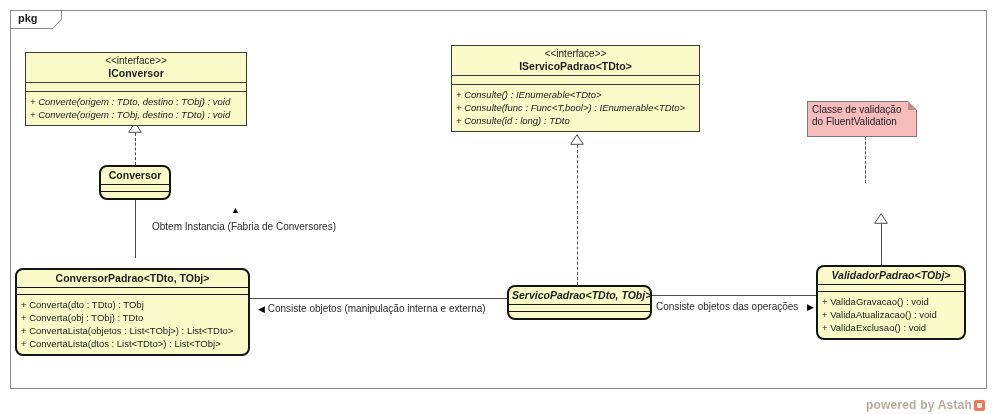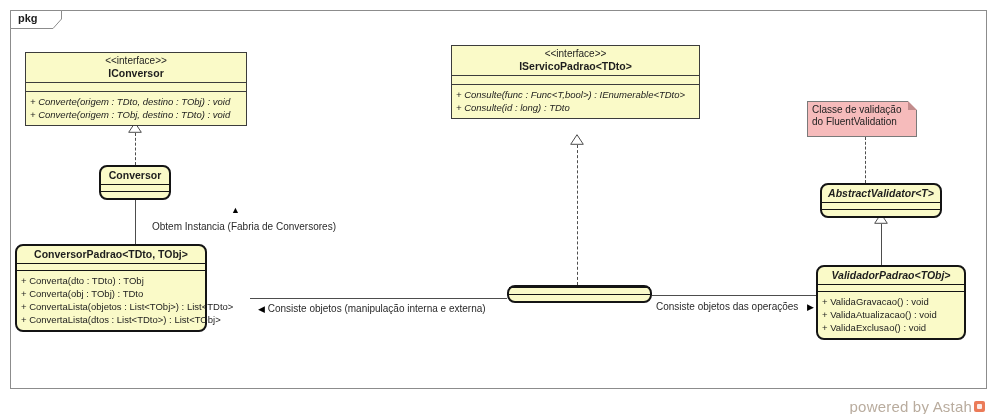--- a/index.html
+++ b/index.html
@@ -43,21 +43,21 @@
 
   .vline{position:absolute;width:0;border-left:1px solid var(--connector);}
   .hline{position:absolute;height:0;border-top:1px solid var(--connector);}
   .dashed{border-left-style:dashed;}
   .arrowhead{position:absolute;width:14px;height:11px;}
 
   .free-label{position:absolute;font-size:10px;color:#2a2a2a;white-space:nowrap;}
   .dir-icon{font-size:9px;color:#000;}
 
   .footer{position:absolute;right:14px;top:398px;display:flex;align-items:center;gap:2px;}
-  .footer-text{font-size:15px;font-weight:normal;color:var(--footer-text);letter-spacing:0.2px;margin-left:24px;}
+  .footer-text{font-size:12px;font-weight:bold;color:var(--footer-text);letter-spacing:0.2px;margin-left:24px;}
   .footer-logo{width:11px;height:11px;background:var(--footer-logo);border-radius:2px;
                position:relative;opacity:.85;}
   .footer-logo::after{content:"";position:absolute;left:3px;top:3px;width:5px;height:5px;
                background:#fff;border-radius:1px;opacity:.85;}
 </style>
 </head>
 <body>
 
 <div id="canvas">
 
@@ -103,61 +103,58 @@
   </div>
 
   <div class="uml-class thick" style="left:99px;top:165px;width:72px;">
     <div class="cls-header">
       <div class="cls-name">Conversor</div>
     </div>
     <div class="compartment cmp-empty-sm"></div>
     <div class="compartment cmp-empty-sm"></div>
   </div>
 
-  <div class="uml-class thick" style="left:15px;top:244px;width:192px;">
+  <div class="uml-class thick" style="left:15px;top:268px;width:235px;">
     <div class="cls-header">
       <div class="cls-name">ConversorPadrao&lt;TDto, TObj&gt;</div>
     </div>
     <div class="compartment cmp-empty-sm"></div>
     <div class="compartment ops">
       <div class="op">+ Converta(dto : TDto) : TObj</div>
       <div class="op">+ Converta(obj : TObj) : TDto</div>
       <div class="op">+ ConvertaLista(objetos : List&lt;TObj&gt;) : List&lt;TDto&gt;</div>
       <div class="op">+ ConvertaLista(dtos : List&lt;TDto&gt;) : List&lt;TObj&gt;</div>
     </div>
   </div>
 
   <div class="uml-class" style="left:451px;top:45px;width:249px;">
     <div class="cls-header">
       <div class="stereotype">&lt;&lt;interface&gt;&gt;</div>
       <div class="cls-name">IServicoPadrao&lt;TDto&gt;</div>
     </div>
     <div class="compartment cmp-empty"></div>
     <div class="compartment ops italic">
+      <div class="op">+ Consulte() : IEnumerable&lt;TDto&gt;</div>
       <div class="op">+ Consulte(func : Func&lt;T,bool&gt;) : IEnumerable&lt;TDto&gt;</div>
       <div class="op">+ Consulte(id : long) : TDto</div>
     </div>
   </div>
 
   <div class="uml-class thick italic-name" style="left:507px;top:285px;width:145px;">
+    <div class="cls-header">
+      <div class="cls-name">ServicoPadrao&lt;TDto, TObj&gt;</div>
+    </div>
     <div class="compartment cmp-empty-sm"></div>
     <div class="compartment cmp-empty-sm"></div>
   </div>
 
   <div class="note" style="left:807px;top:101px;width:110px;height:36px;">
     <span>Classe de validação do FluentValidation</span>
   </div>
 
-  <div class="uml-class thick italic-name" style="left:820px;top:183px;width:122px;">
-    <div class="cls-header">
-      <div class="cls-name">AbstractValidator&lt;T&gt;</div>
-    </div>
-    <div class="compartment cmp-empty-sm"></div>
-    <div class="compartment cmp-empty-sm"></div>
-  </div>
 
   <div class="uml-class thick italic-name" style="left:816px;top:265px;width:150px;">
     <div class="cls-header">
       <div class="cls-name">ValidadorPadrao&lt;TObj&gt;</div>
     </div>
     <div class="compartment cmp-empty-sm"></div>
     <div class="compartment ops">
       <div class="op">+ ValidaGravacao() : void</div>
       <div class="op">+ ValidaAtualizacao() : void</div>
       <div class="op">+ ValidaExclusao() : void</div>

